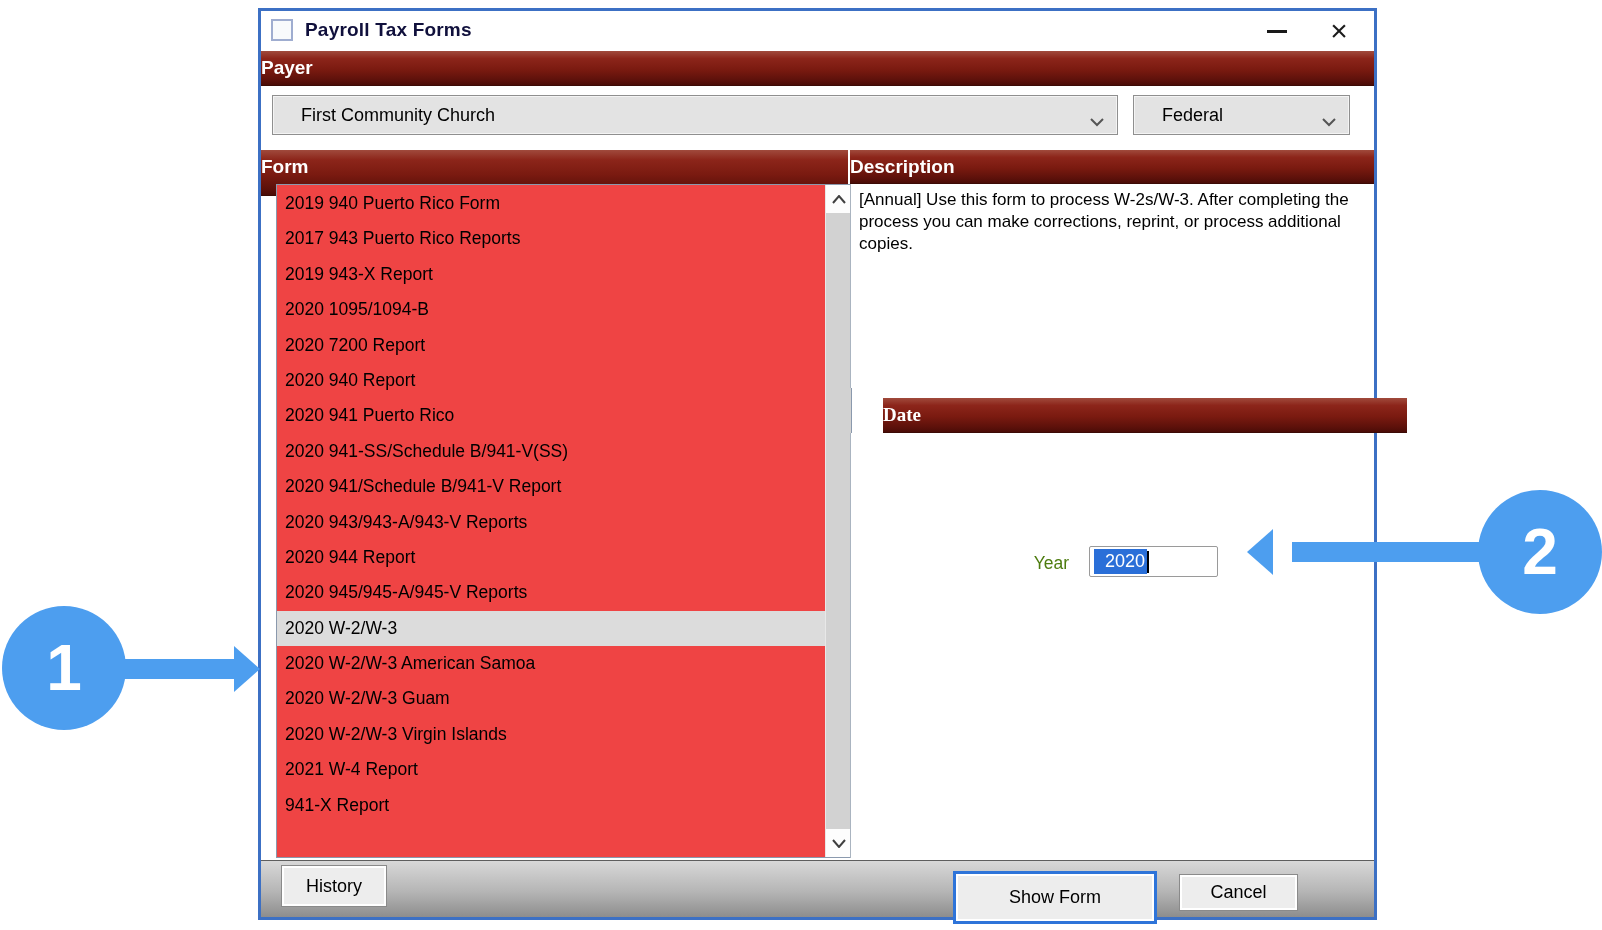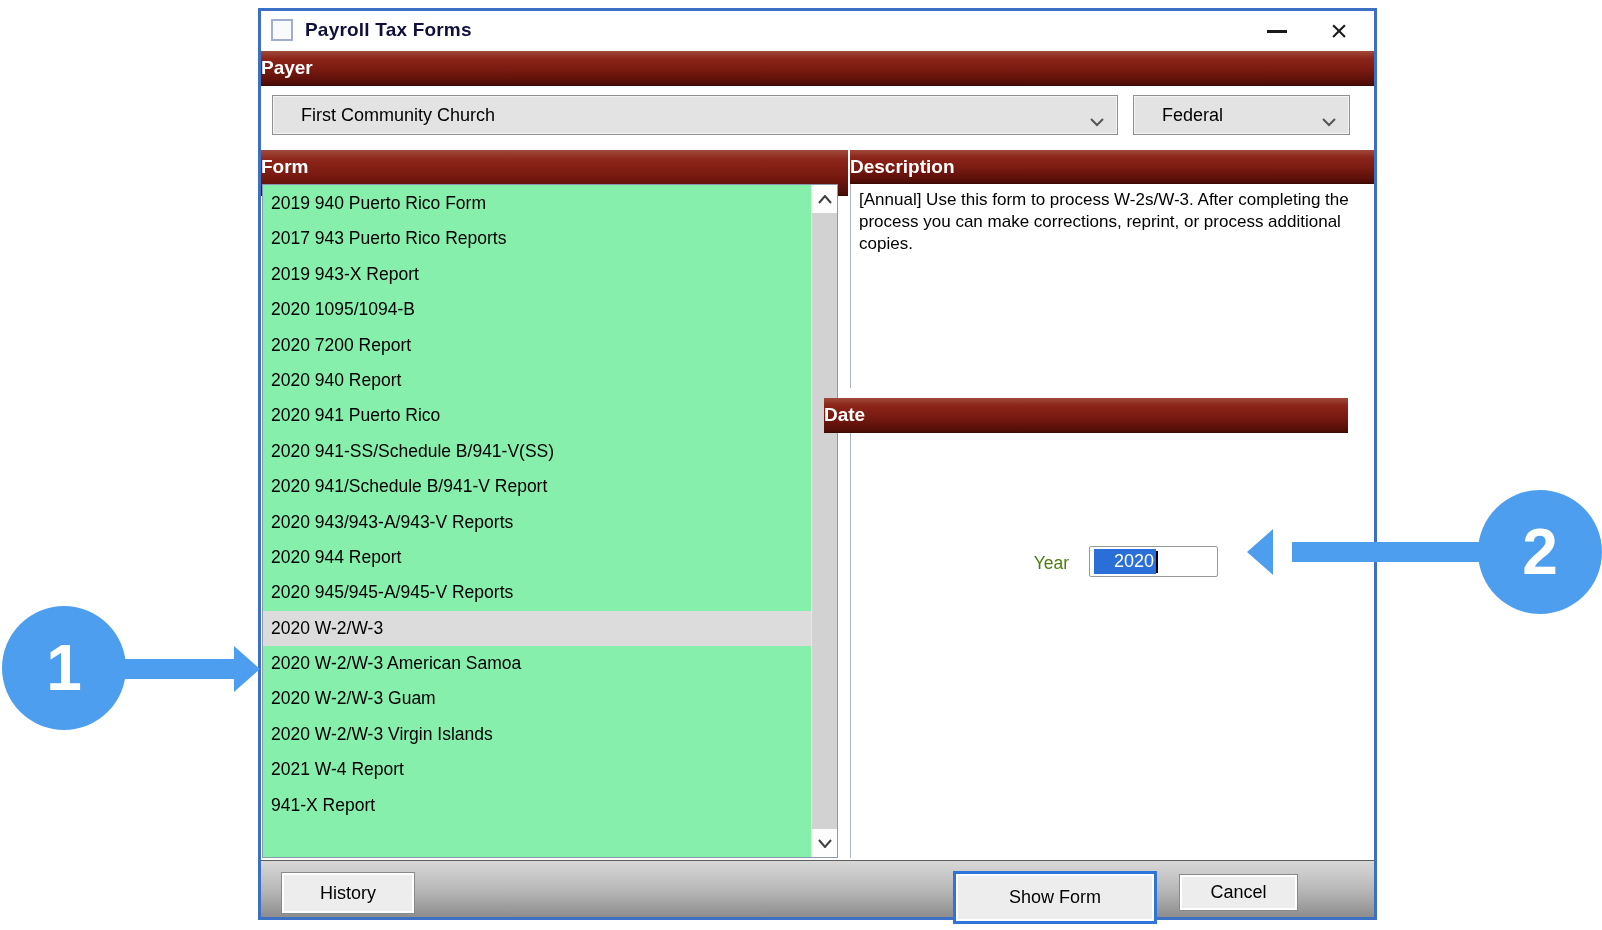--- a/index.html
+++ b/index.html
@@ -21,33 +21,33 @@
   .btn-min .bar { width:20px; height:3px; background:#1a1a1a; }
   .btn-close { left:1052px; font-size:30px; font-weight:400; line-height:1; }
 
   
   .mheader { background:linear-gradient(180deg,#a04a3c 0%,#8c251a 22%,#7a1a10 55%,#5a100a 88%,#4a0c06 100%);
              color:#ffffff; font-weight:bold; font-size:19px; line-height:34px;
              border-bottom:1px solid #3c0a05; }
   .hdr-payer { position:absolute; left:0; top:40px; width:1113px; height:35px; }
   .hdr-form  { position:absolute; left:0; top:139px; width:587px; height:46px; }
   .hdr-desc  { position:absolute; left:589px; top:139px; width:524px; height:34px; }
-  .hdr-date  { position:absolute; left:563px; top:387px; width:524px; height:35px; }
+  .hdr-date  { position:absolute; left:622px; top:387px; width:524px; height:35px;font-family:Liberation Serif, serif; }
 
   
   .combo { position:absolute; top:84px; height:40px; background:#e3e3e3;
            border:1px solid #8f8f8f; box-shadow:inset 0 0 0 1px #f4f4f4;
            font-size:18px; color:#000; display:flex; align-items:center; padding-left:28px; }
   .combo-payer { left:11px; width:846px; }
   .combo-juris { left:872px; width:217px; }
   .combo .chev { position:absolute; right:12px; top:15px; }
 
   
-  .listbox { position:absolute; left:1px; top:173px; width:576px; height:674px;
-             background:#86efac; border:1px solid #8a99ad; overflow:hidden; }
+  .listbox { position:absolute; left:15px; top:173px; width:576px; height:674px;
+             background:#ef4444; border:1px solid #8a99ad; overflow:hidden; }
   .list-items { position:absolute; left:0; top:1px; right:26px; }
   .row { height:35.4px; line-height:35.4px; padding-left:8px; font-size:17.5px;
          color:#000; white-space:nowrap; }
   .row.sel { background:#dcdcdc; }
   .scrollbar { position:absolute; right:0; top:0; bottom:0; width:26px;
                background:#d2d2d2; display:flex; flex-direction:column;
                border-left:1px solid #e8e8e8; }
   .sb-btn { height:28px; background:#fdfdfd; display:flex; align-items:center; justify-content:center; }
   .sb-track { flex:1; }
 
@@ -55,31 +55,31 @@
   .desc-box { position:absolute; left:589px; top:173px; width:524px; height:204px;
               background:#ffffff; border-left:1px solid #aab4c0; padding:5px 8px 0 8px;
               font-size:17px; line-height:22px; color:#000; }
   .date-box { position:absolute; left:589px; top:422px; width:524px; height:425px;
               background:#ffffff; border-left:1px solid #aab4c0; }
   .year-label { position:absolute; left:168px; top:120px; width:50px; font-size:17.5px;
                 color:#4d7c0f; text-align:right; }
   .year-input { position:absolute; left:238px; top:113px; width:129px; height:31px;
                 background:#ffffff; border:1px solid #9a9a9a; border-radius:2px;
                 display:flex; align-items:center; padding-left:4px; }
-  .year-sel { background:#2a6fd8; color:#ffffff; font-size:18px; padding:2px 2px 2px 20px; }
+  .year-sel { background:#2a6fd8; color:#ffffff; font-size:18px; padding:2px 2px 2px 11px; }
   .caret { width:1.5px; height:22px; background:#000; }
 
   
   .footer { position:absolute; left:0; top:849px; width:1113px; height:57px;
             background:linear-gradient(180deg,#d8d8d8 0%,#b5b5b5 55%,#8d8d8d 100%);
             border-top:1px solid #5e5e5e; }
   .fbtn { position:absolute; background:#ededed; border:1px solid #8a8a8a;
           box-shadow:inset 0 0 0 2px #ffffff; font-size:18px; color:#000;
           display:flex; align-items:center; justify-content:center; }
-  .btn-history { left:20px; top:11px; width:134px; height:42px; }
+  .btn-history { left:20px; top:4px; width:106px; height:42px; }
   .btn-show { left:692px; top:10px; width:204px; height:53px;
               border:3px solid #2e74d9; box-shadow:inset 0 0 0 2px #ffffff; background:#ededed; }
   .btn-cancel { left:918px; top:13px; width:119px; height:37px; }
 
   
   .ann-circle { position:absolute; width:124px; height:124px; border-radius:50%;
                 background:#4d9eef; color:#ffffff; font-size:64px; font-weight:bold;
                 display:flex; align-items:center; justify-content:center; }
   .circ1 { left:2px; top:606px; }
   .circ2 { left:1478px; top:490px; }

